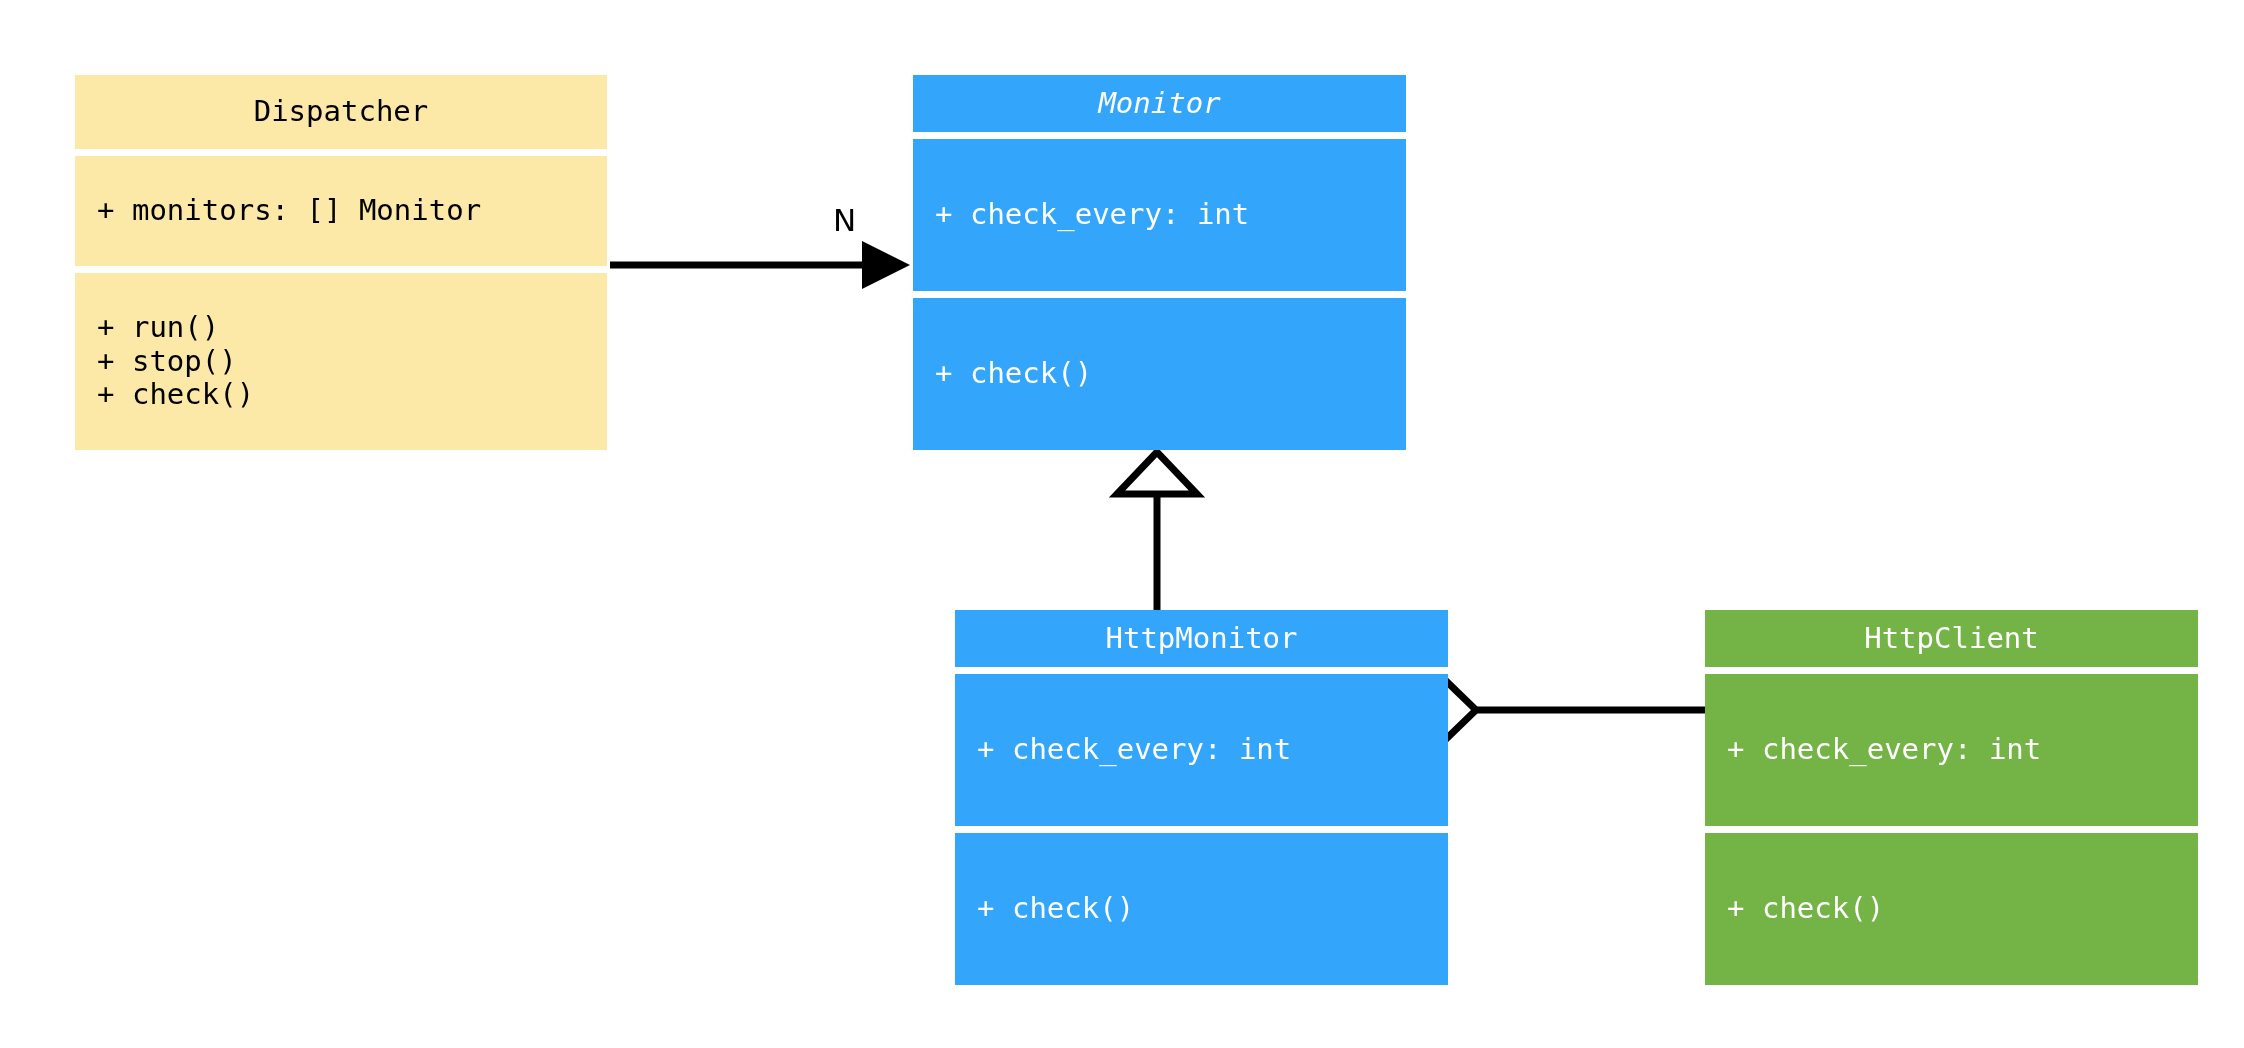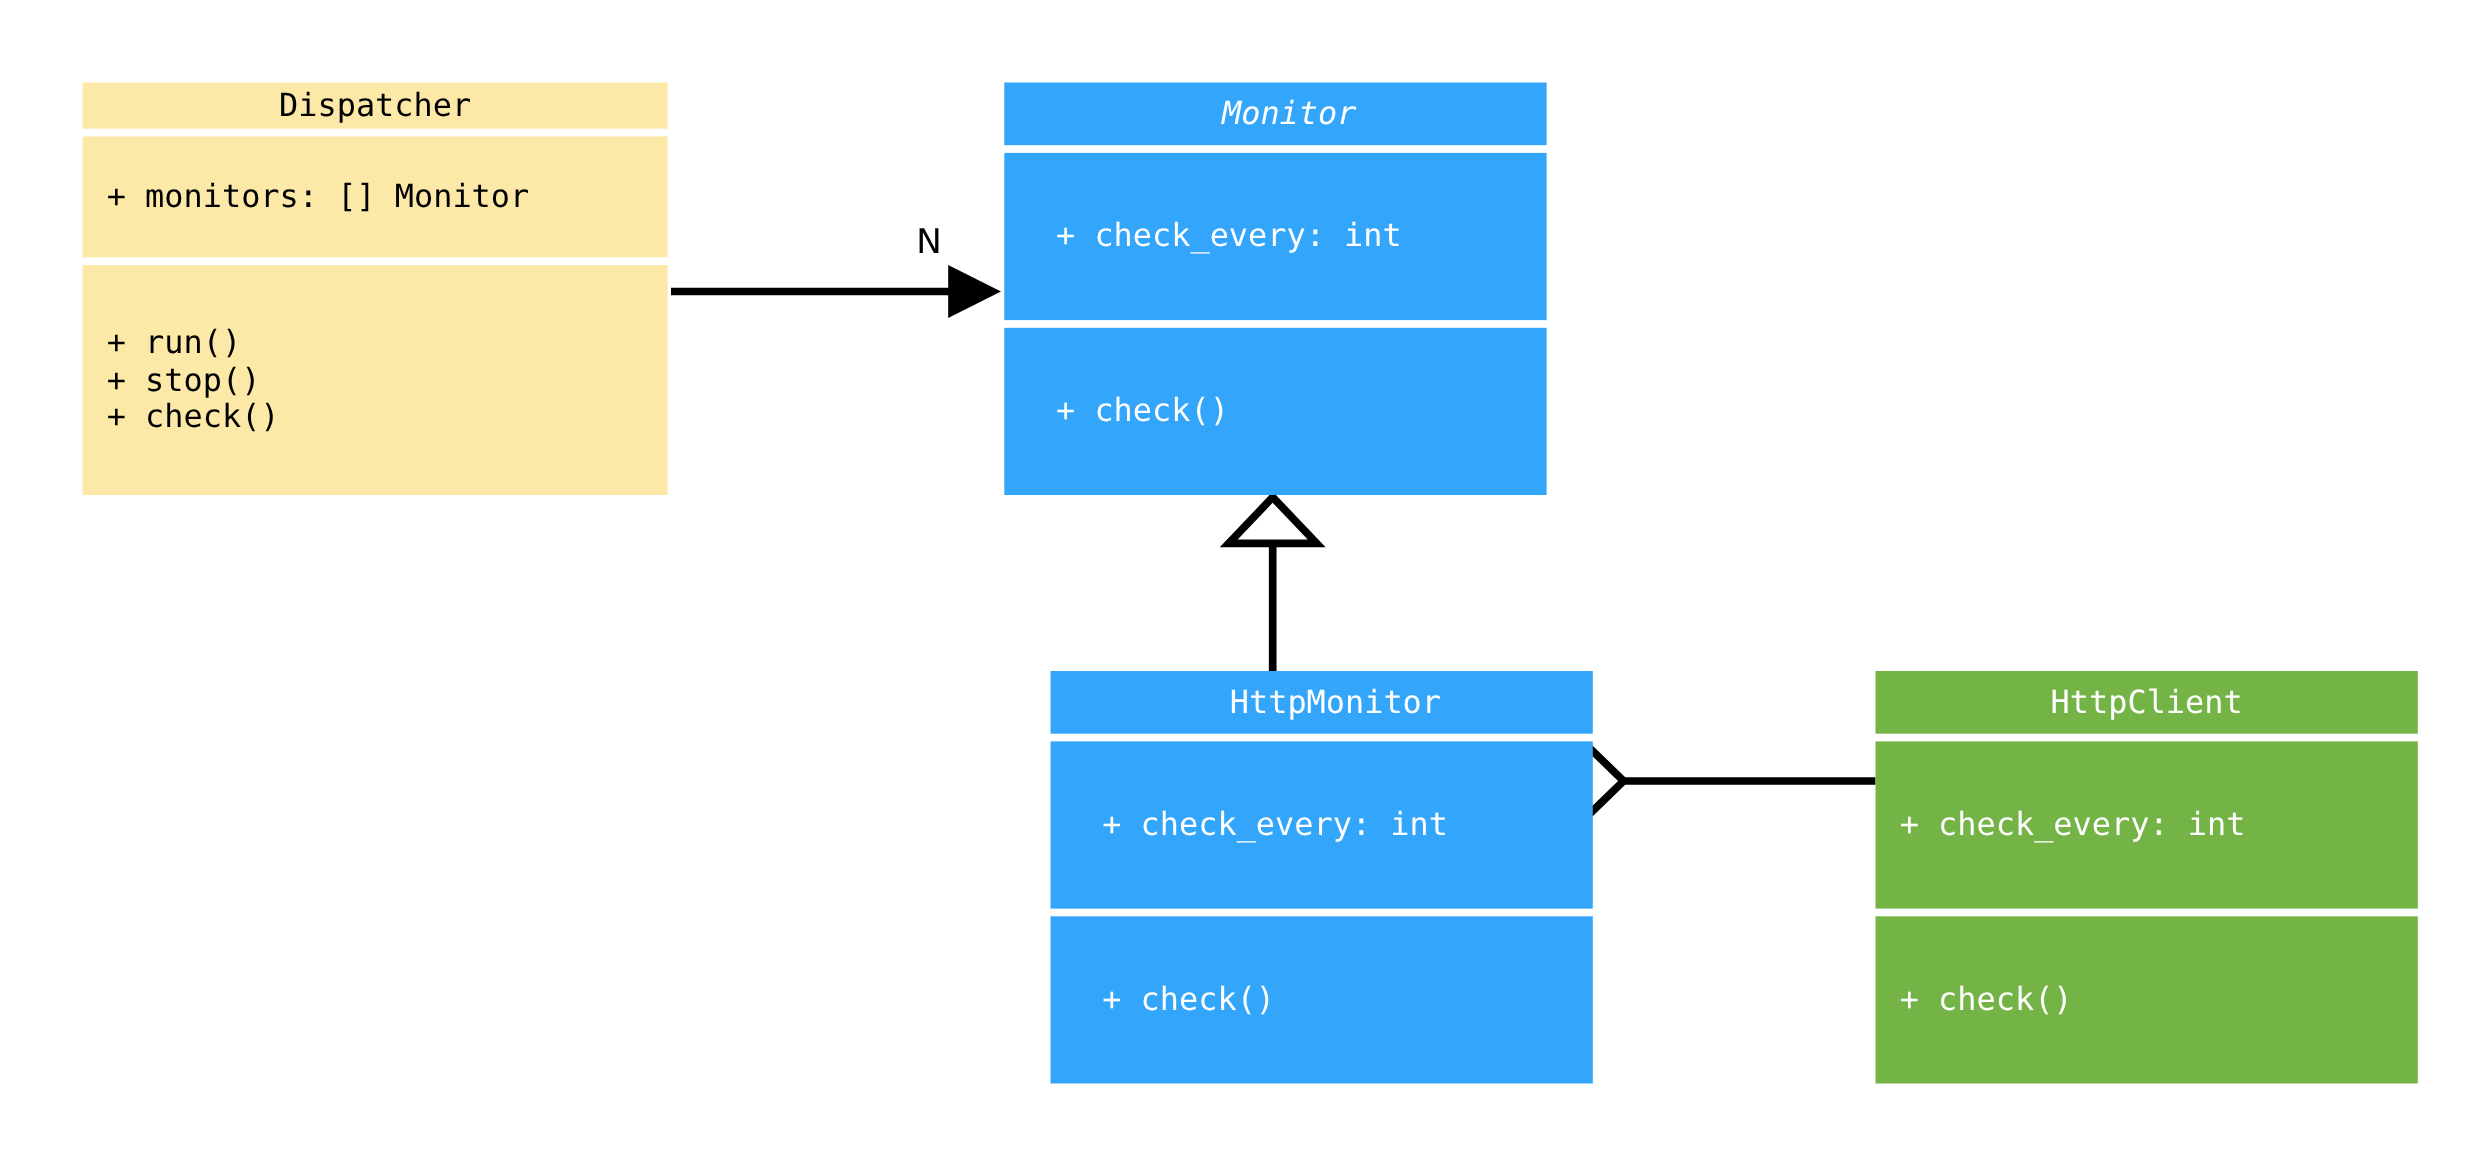--- a/index.html
+++ b/index.html
@@ -62,21 +62,21 @@
     height: 7px;
     background: #ffffff;
     flex: 0 0 auto;
   }
 
   
   .theme-yellow .uml-compartment { background: #fce9a8; }
   .theme-yellow .uml-title-text,
   .theme-yellow .uml-member { color: #000000; }
 
-  .theme-blue .uml-compartment { background: #33a5fb; padding-left: 25px; }
+  .theme-blue .uml-compartment { background: #33a5fb; }
   .theme-blue .uml-title-text,
   .theme-blue .uml-member { color: #ffffff; }
 
   .theme-green .uml-compartment { background: #74b446; }
   .theme-green .uml-title-text,
   .theme-green .uml-member { color: #ffffff; }
 
   
   .edge-layer {
     position: absolute;
@@ -115,21 +115,21 @@
     <g>
       <polygon points="1413,710 1444,679 1476,710 1444,741" fill="#ffffff" stroke="#000000" stroke-width="7" stroke-linejoin="miter"></polygon>
       <line x1="1476" y1="710" x2="1705" y2="710" stroke="#000000" stroke-width="7"></line>
     </g>
   </svg>
 
   <div class="edge-label" style="left:833px; top:205px;">N</div>
 
   <div class="uml-class theme-yellow" style="left:75px; top:75px; width:532px; height:375px;">
 
-    <div class="uml-compartment title" style="height:42px;">
+    <div class="uml-compartment title" style="height:74px;">
       <span class="uml-title-text">Dispatcher</span>
     </div>
     <div class="uml-sep"></div>
 
     <div class="uml-compartment body" style="height:110px;">
       <div class="uml-member">+ monitors: [] Monitor</div>
     </div>
     <div class="uml-sep"></div>
 
     <div class="uml-compartment body" style="flex:1 1 auto;">

